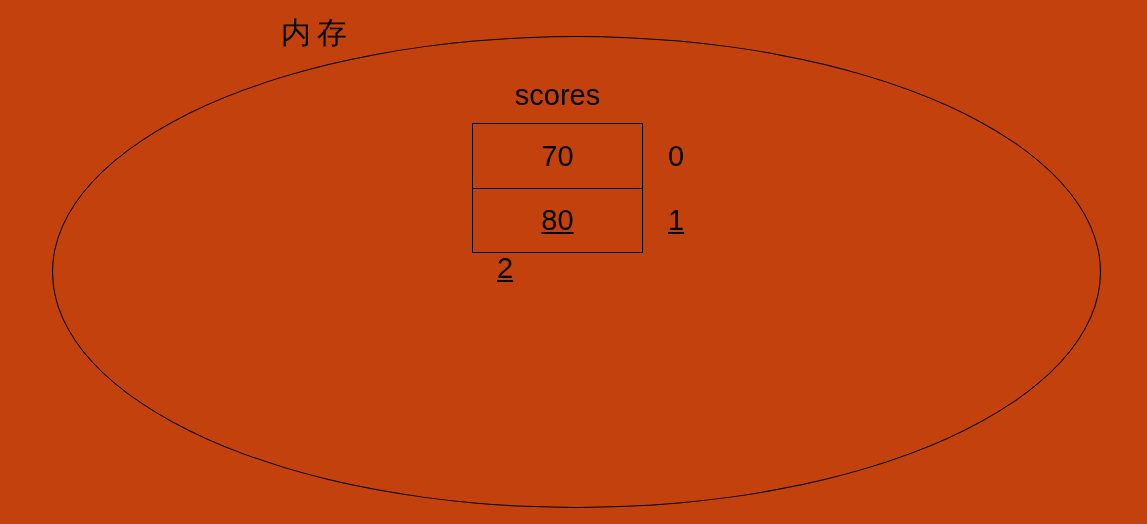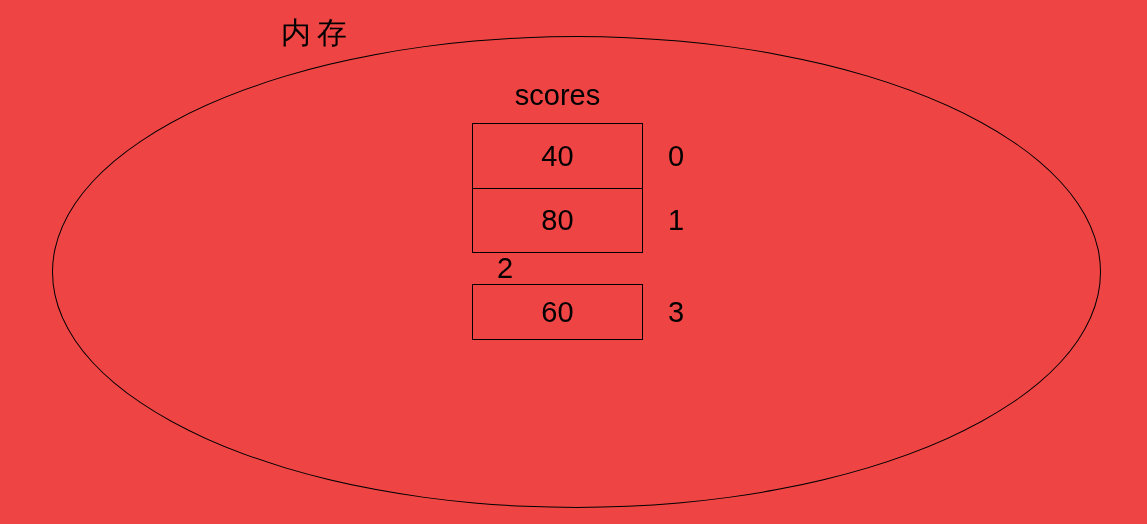--- a/index.html
+++ b/index.html
@@ -5,21 +5,21 @@
   * { margin: 0; padding: 0; box-sizing: border-box; }
   html, body { background: #ffffff; }
   body {
     font-family: "Liberation Sans", "DejaVu Sans", sans-serif;
     color: #000000;
   }
   .canvas {
     position: relative;
     width: 1147px;
     height: 524px;
-    background: #ef4444;
+    background: #c2410c;
     overflow: hidden;
   }
   .memory-ellipse {
     position: absolute;
     left: 52px;
     top: 36px;
     width: 1049px;
     height: 472px;
     border: 1px solid #000000;
     border-radius: 50%;
@@ -44,21 +44,21 @@
   }
   .array-block {
     position: absolute;
     left: 472px;
     top: 123px;
   }
   .array-row {
     display: flex;
     align-items: center;
   }
-  .array-row + .array-row { margin-top: -1px; }
+  .array-row + .array-row { margin-top: -1px; text-decoration: underline; }
   .array-cell {
     width: 171px;
     border: 1px solid #000000;
     display: flex;
     align-items: center;
     justify-content: center;
     font-size: 29px;
     background: transparent;
   }
   .array-row:nth-child(1) .array-cell { height: 66px; }
@@ -78,34 +78,30 @@
 
   <div class="memory-ellipse"></div>
 
   <div class="memory-label">内存</div>
 
   <div class="array-title">scores</div>
 
   <div class="array-block">
 
     <div class="array-row">
-      <div class="array-cell">40</div>
+      <div class="array-cell">70</div>
       <div class="array-index">0</div>
     </div>
 
     <div class="array-row">
       <div class="array-cell">80</div>
       <div class="array-index">1</div>
     </div>
 
     <div class="array-row">
       <div class="array-index">2</div>
     </div>
 
-    <div class="array-row">
-      <div class="array-cell">60</div>
-      <div class="array-index">3</div>
-    </div>
 
 
   </div>
 
 </div>
 
 </body></html>

